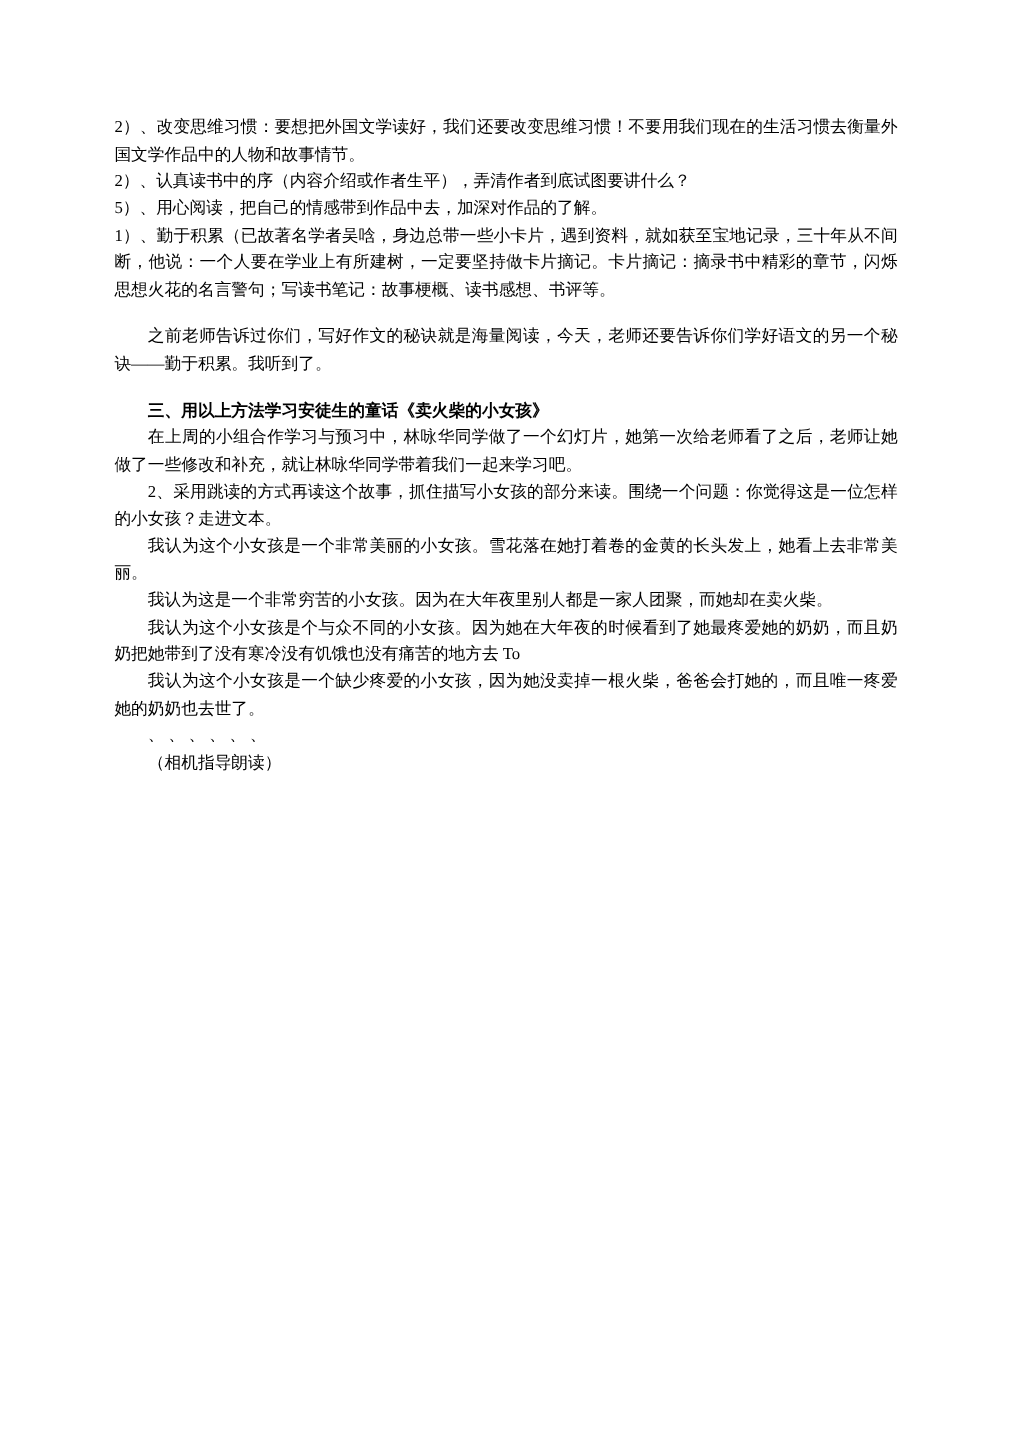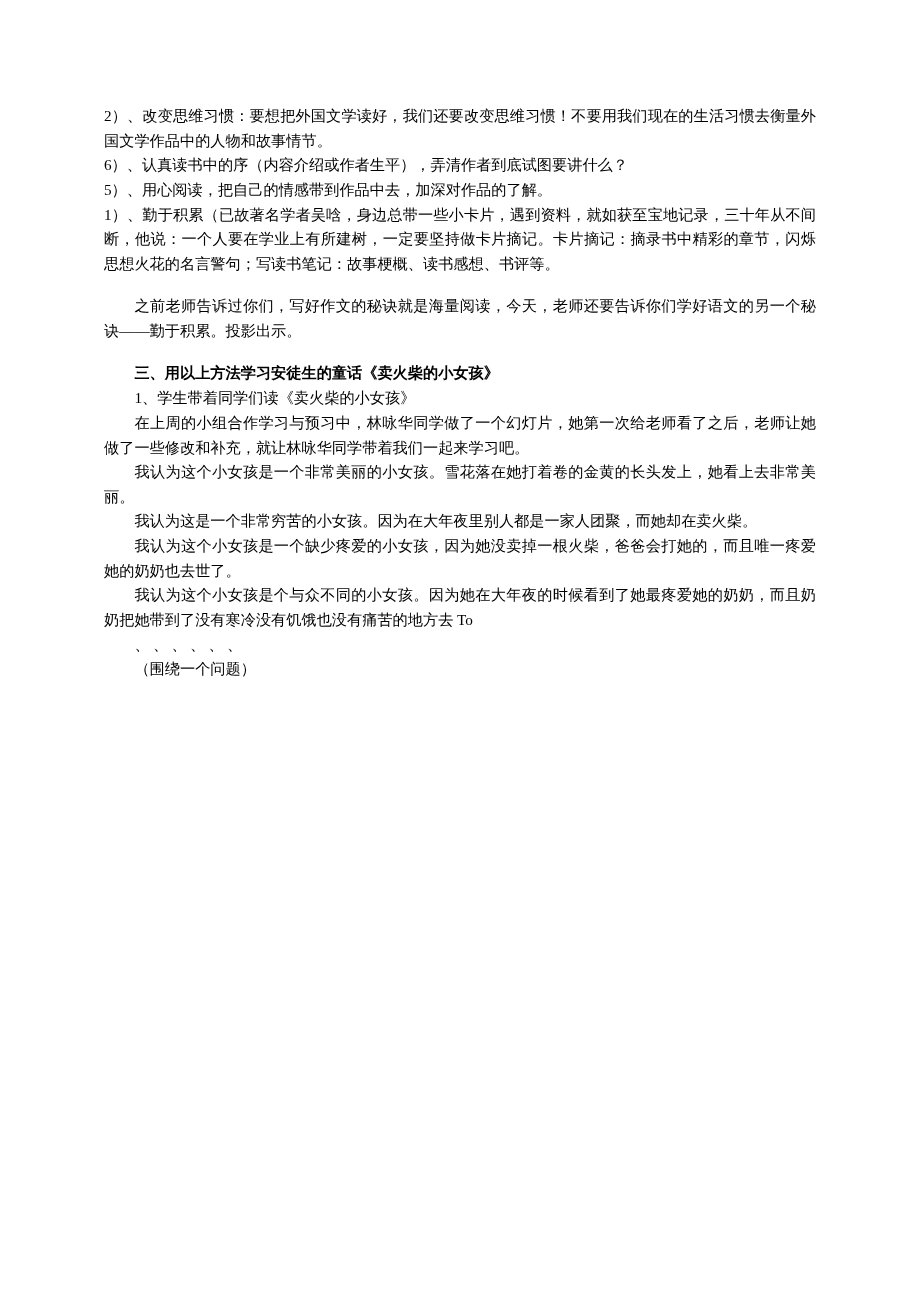--- a/index.html
+++ b/index.html
@@ -33,53 +33,52 @@
   }
   .indent-2 {
     text-indent: 2em;
   }
   .indent-0 {
     text-indent: 0;
     font-family: Liberation Serif, serif;
   }
   .bold {
     font-weight: bold;
-    font-family: Liberation Mono, monospace;
   }
   .spacer-md {
     height: 18px;
   }
   .dots {
     letter-spacing: 0.22em;
   }
 </style>
 </head>
 <body>
 
 <div class="page">
   <div class="doc-body">
 
     <p class="para indent-0">2）、改变思维习惯：要想把外国文学读好，我们还要改变思维习惯！不要用我们现在的生活习惯去衡量外国文学作品中的人物和故事情节。</p>
-    <p class="para indent-0">6）、认真读书中的序（内容介绍或作者生平），弄清作者到底试图要讲什么？</p>
+    <p class="para indent-0">2）、认真读书中的序（内容介绍或作者生平），弄清作者到底试图要讲什么？</p>
     <p class="para indent-0">5）、用心阅读，把自己的情感带到作品中去，加深对作品的了解。</p>
     <p class="para indent-0">1）、勤于积累（已故著名学者吴唅，身边总带一些小卡片，遇到资料，就如获至宝地记录，三十年从不间断，他说：一个人要在学业上有所建树，一定要坚持做卡片摘记。卡片摘记：摘录书中精彩的章节，闪烁思想火花的名言警句；写读书笔记：故事梗概、读书感想、书评等。</p>
 
     <div class="spacer-md"></div>
 
-    <p class="para indent-2">之前老师告诉过你们，写好作文的秘诀就是海量阅读，今天，老师还要告诉你们学好语文的另一个秘诀——勤于积累。投影出示。</p>
+    <p class="para indent-2">之前老师告诉过你们，写好作文的秘诀就是海量阅读，今天，老师还要告诉你们学好语文的另一个秘诀——勤于积累。我听到了。</p>
 
     <div class="spacer-md"></div>
 
     <p class="para indent-2 bold">三、用以上方法学习安徒生的童话《卖火柴的小女孩》</p>
-    <p class="para indent-2">1、学生带着同学们读《卖火柴的小女孩》</p>
     <p class="para indent-2">在上周的小组合作学习与预习中，林咏华同学做了一个幻灯片，她第一次给老师看了之后，老师让她做了一些修改和补充，就让林咏华同学带着我们一起来学习吧。</p>
+    <p class="para indent-2">2、采用跳读的方式再读这个故事，抓住描写小女孩的部分来读。围绕一个问题：你觉得这是一位怎样的小女孩？走进文本。</p>
     <p class="para indent-2">我认为这个小女孩是一个非常美丽的小女孩。雪花落在她打着卷的金黄的长头发上，她看上去非常美丽。</p>
     <p class="para indent-2">我认为这是一个非常穷苦的小女孩。因为在大年夜里别人都是一家人团聚，而她却在卖火柴。</p>
+    <p class="para indent-2">我认为这个小女孩是个与众不同的小女孩。因为她在大年夜的时候看到了她最疼爱她的奶奶，而且奶奶把她带到了没有寒冷没有饥饿也没有痛苦的地方去 To</p>
     <p class="para indent-2">我认为这个小女孩是一个缺少疼爱的小女孩，因为她没卖掉一根火柴，爸爸会打她的，而且唯一疼爱她的奶奶也去世了。</p>
-    <p class="para indent-2">我认为这个小女孩是个与众不同的小女孩。因为她在大年夜的时候看到了她最疼爱她的奶奶，而且奶奶把她带到了没有寒冷没有饥饿也没有痛苦的地方去 To</p>
     <p class="para indent-2 dots">、、、、、、</p>
-    <p class="para indent-2">（围绕一个问题）</p>
+    <p class="para indent-2">（相机指导朗读）</p>
 
     <div class="spacer-md"></div>
 
 
   </div>
 </div>
 
 </body></html>

